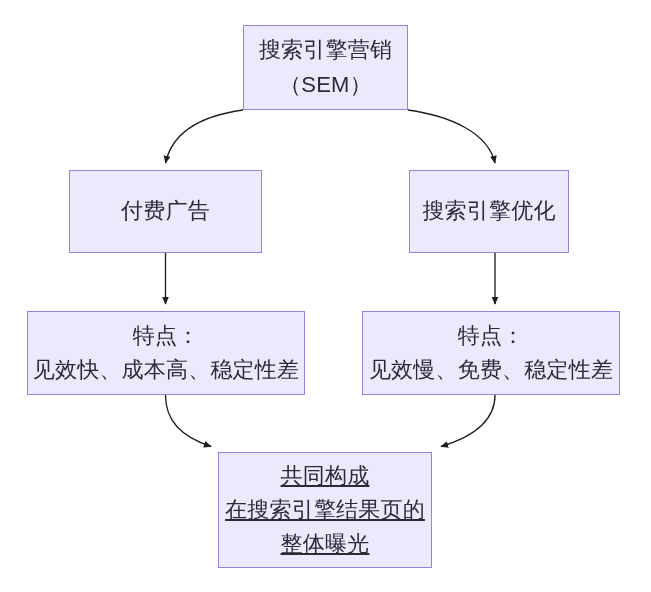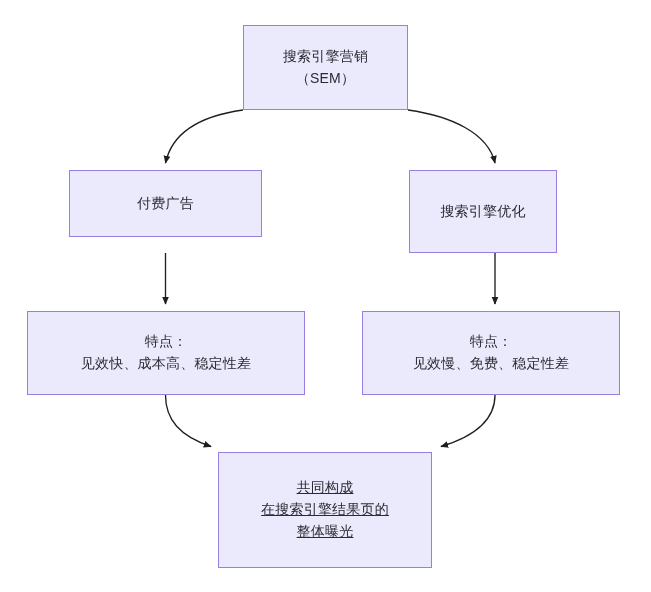--- a/index.html
+++ b/index.html
@@ -28,33 +28,33 @@
   .node {
     position: absolute;
     box-sizing: border-box;
     background: #ebe9fc;
     border: 1.6px solid #9b7fe0;
     display: flex;
     flex-direction: column;
     align-items: center;
     justify-content: center;
     color: #2b2b33;
-    font-size: 14px;
+    font-size: 22px;
     line-height: 1.55;
     text-align: center;
     letter-spacing: 0.2px;
     white-space: nowrap;
   }
   .node .line {
     display: block;
   }
   
   #node-sem      { left: 243px; top: 25px;  width: 165px; height: 85px; }
-  #node-ppc      { left: 69px;  top: 170px; width: 193px; height: 67px; }
-  #node-seo      { left: 409px; top: 170px; width: 148px; height: 83px; }
+  #node-ppc      { left: 69px;  top: 170px; width: 193px; height: 83px; }
+  #node-seo      { left: 409px; top: 170px; width: 160px; height: 83px; }
   #node-ppc-feat { left: 27px;  top: 311px; width: 278px; height: 84px; }
   #node-seo-feat { left: 362px; top: 311px; width: 258px; height: 84px; }
   #node-result   { left: 218px; top: 452px; width: 214px; height: 116px; text-decoration: underline; }
 </style>
 </head>
 <body>
 
 <div id="canvas">
 
   <svg id="edges" viewBox="0 0 651 592" width="651" height="592" xmlns="http://www.w3.org/2000/svg">

